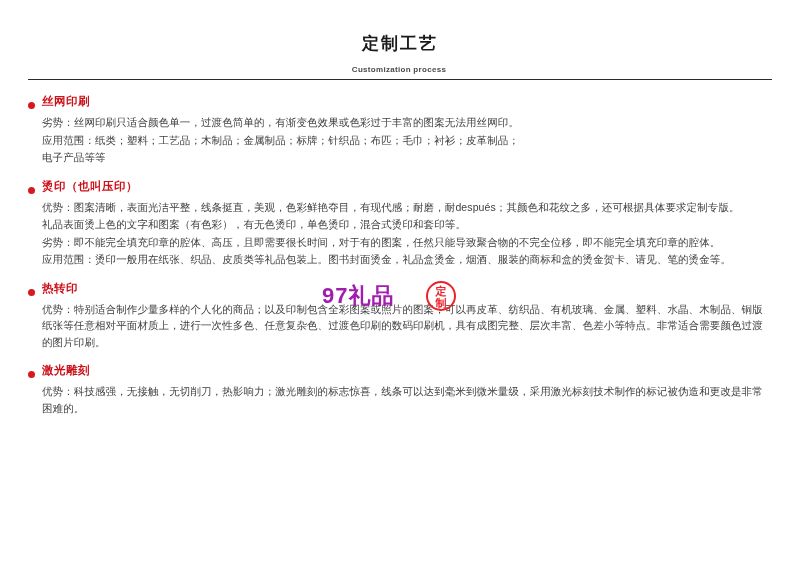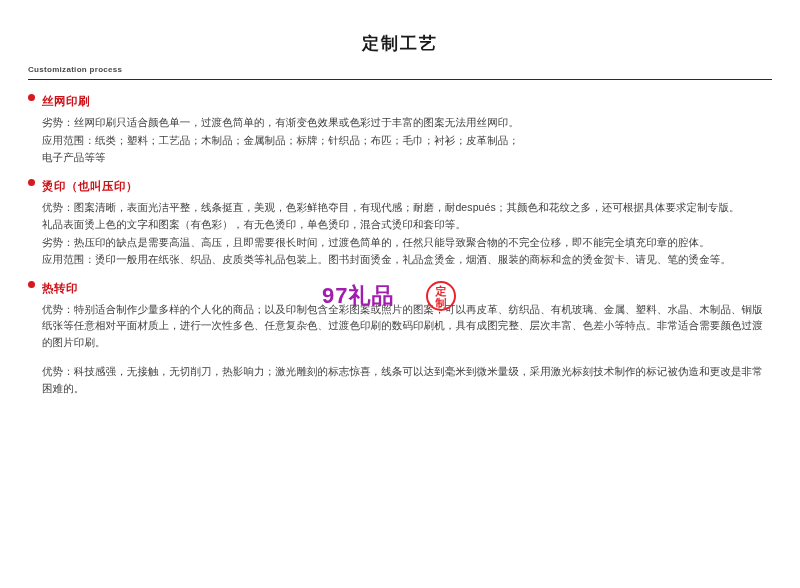--- a/index.html
+++ b/index.html
@@ -25,21 +25,21 @@
   .doc-title {
     text-align: center;
     font-size: 17px;
     font-weight: bold;
     color: #1a1a1a;
     letter-spacing: 2px;
     padding-top: 32px;
   }
   .subtitle-row {
     display: flex;
-    justify-content: flex-start;
+    justify-content: center;
     padding-top: 10px;
     padding-right: 2px;
   }
   .doc-subtitle {
     font-size: 8px;
     font-weight: bold;
     color: #4a4a4a;
     letter-spacing: 0.3px;
   }
   .rule {
@@ -48,21 +48,21 @@
     height: 0;
   }
   .sections {
     padding-top: 14px;
   }
   .section {
     margin-bottom: 13px;
   }
   .sec-head {
     display: flex;
-    align-items: flex-start;
+    align-items: flex-end;
     gap: 7px;
     margin-bottom: 5px;
   }
   .bullet {
     width: 7px;
     height: 7px;
     border-radius: 50%;
     background: #d71920;
     flex: none;
   }
@@ -137,33 +137,37 @@
       <p class="para">电子产品等等</p>
     </div>
 
     <div class="section">
       <div class="sec-head">
         <span class="bullet"></span>
         <span class="sec-title">烫印（也叫压印）</span>
       </div>
       <p class="para">优势：图案清晰，表面光洁平整，线条挺直，美观，色彩鲜艳夺目，有现代感；耐磨，耐después；其颜色和花纹之多，还可根据具体要求定制专版。</p>
       <p class="para">礼品表面烫上色的文字和图案（有色彩），有无色烫印，单色烫印，混合式烫印和套印等。</p>
-      <p class="para">劣势：热压印的缺点是需要高温、高压，且即需要很长时间，过渡色简单的，任然只能导致聚合物的不完全位移，即不能完全填充印章的腔体。</p>
+      <p class="para">劣势：即不能完全填充印章的腔体、高压，且即需要很长时间，对于有的图案，任然只能导致聚合物的不完全位移，即不能完全填充印章的腔体。</p>
       <p class="para">应用范围：烫印一般用在纸张、织品、皮质类等礼品包装上。图书封面烫金，礼品盒烫金，烟酒、服装的商标和盒的烫金贺卡、请见、笔的烫金等。</p>
     </div>
 
     <div class="section">
       <div class="sec-head">
         <span class="bullet"></span>
         <span class="sec-title">热转印</span>
       </div>
       <p class="para">优势：特别适合制作少量多样的个人化的商品；以及印制包含全彩图案或照片的图案，可以再皮革、纺织品、有机玻璃、金属、塑料、水晶、木制品、铜版纸张等任意相对平面材质上，进行一次性多色、任意复杂色、过渡色印刷的数码印刷机，具有成图完整、层次丰富、色差小等特点。非常适合需要颜色过渡的图片印刷。</p>
     </div>
 
     <div class="section">
+      <div class="sec-head">
+        <span class="bullet"></span>
+        <span class="sec-title">激光雕刻</span>
+      </div>
       <p class="para">优势：科技感强，无接触，无切削刀，热影响力；激光雕刻的标志惊喜，线条可以达到毫米到微米量级，采用激光标刻技术制作的标记被伪造和更改是非常困难的。</p>
     </div>
 
   </div>
 
   <div class="watermark">
     <div class="wm-text">97礼品</div>
     <div class="wm-badge">
       <span>定</span>
       <span>制</span>

